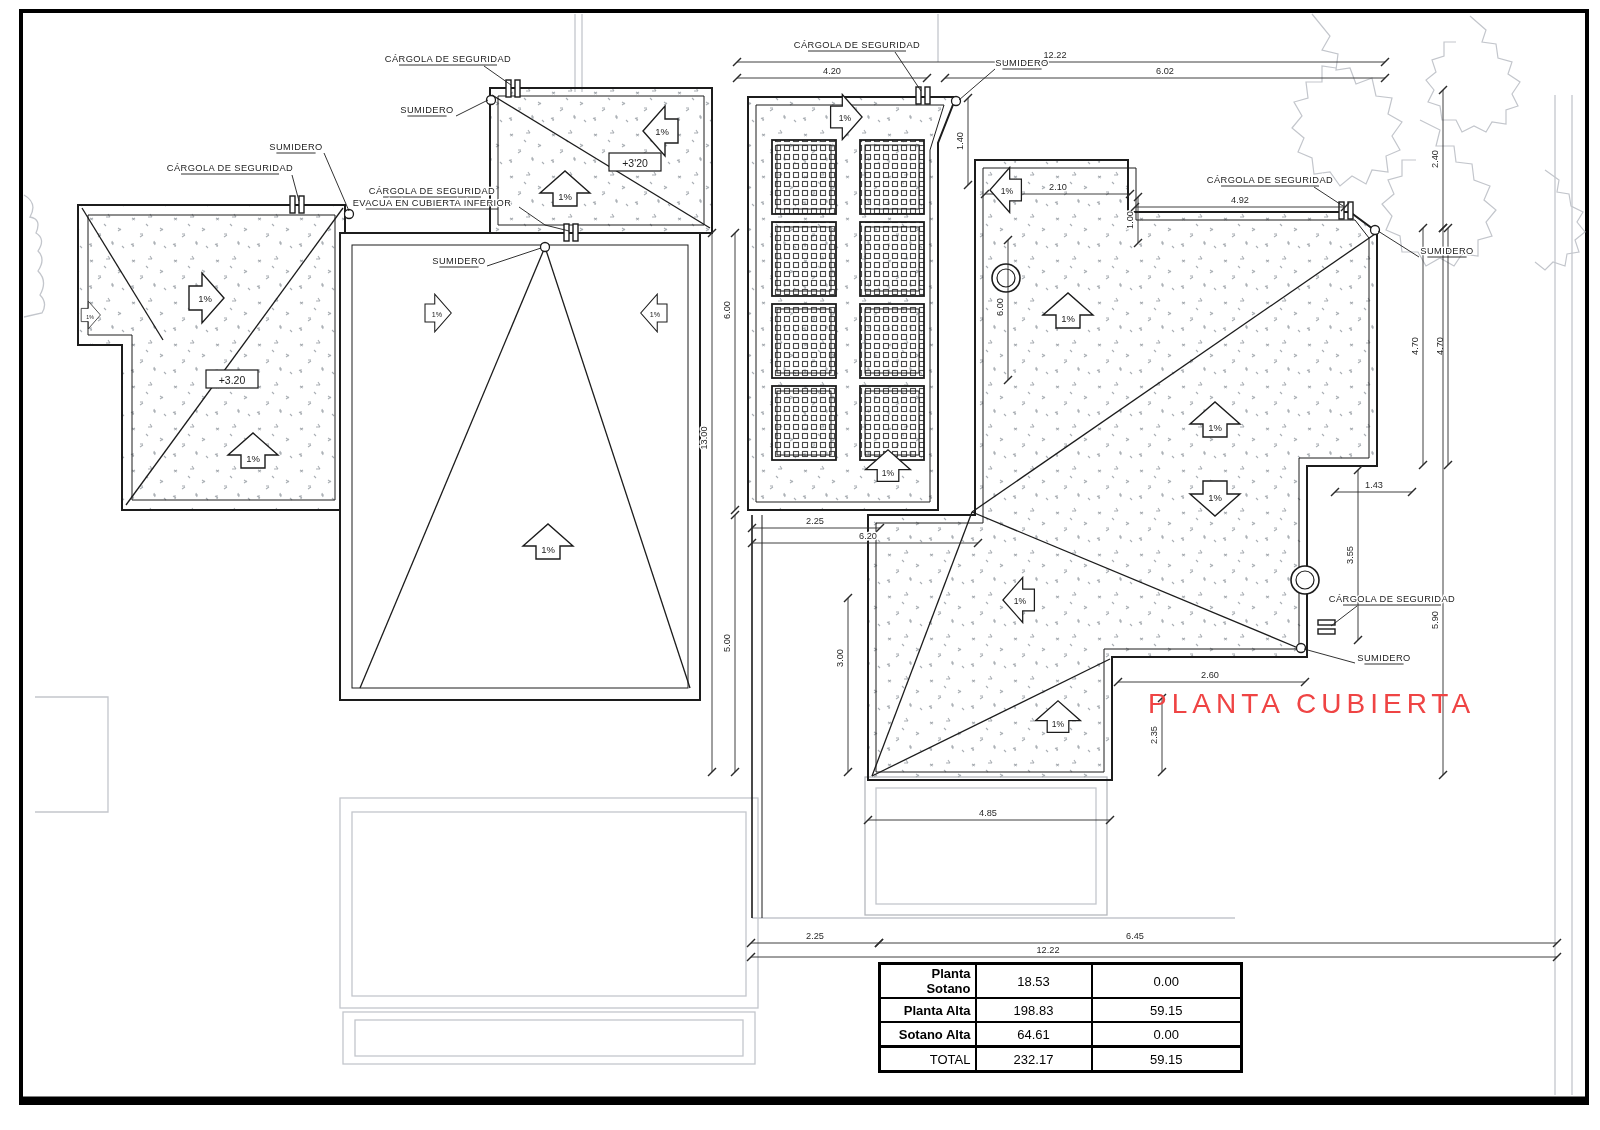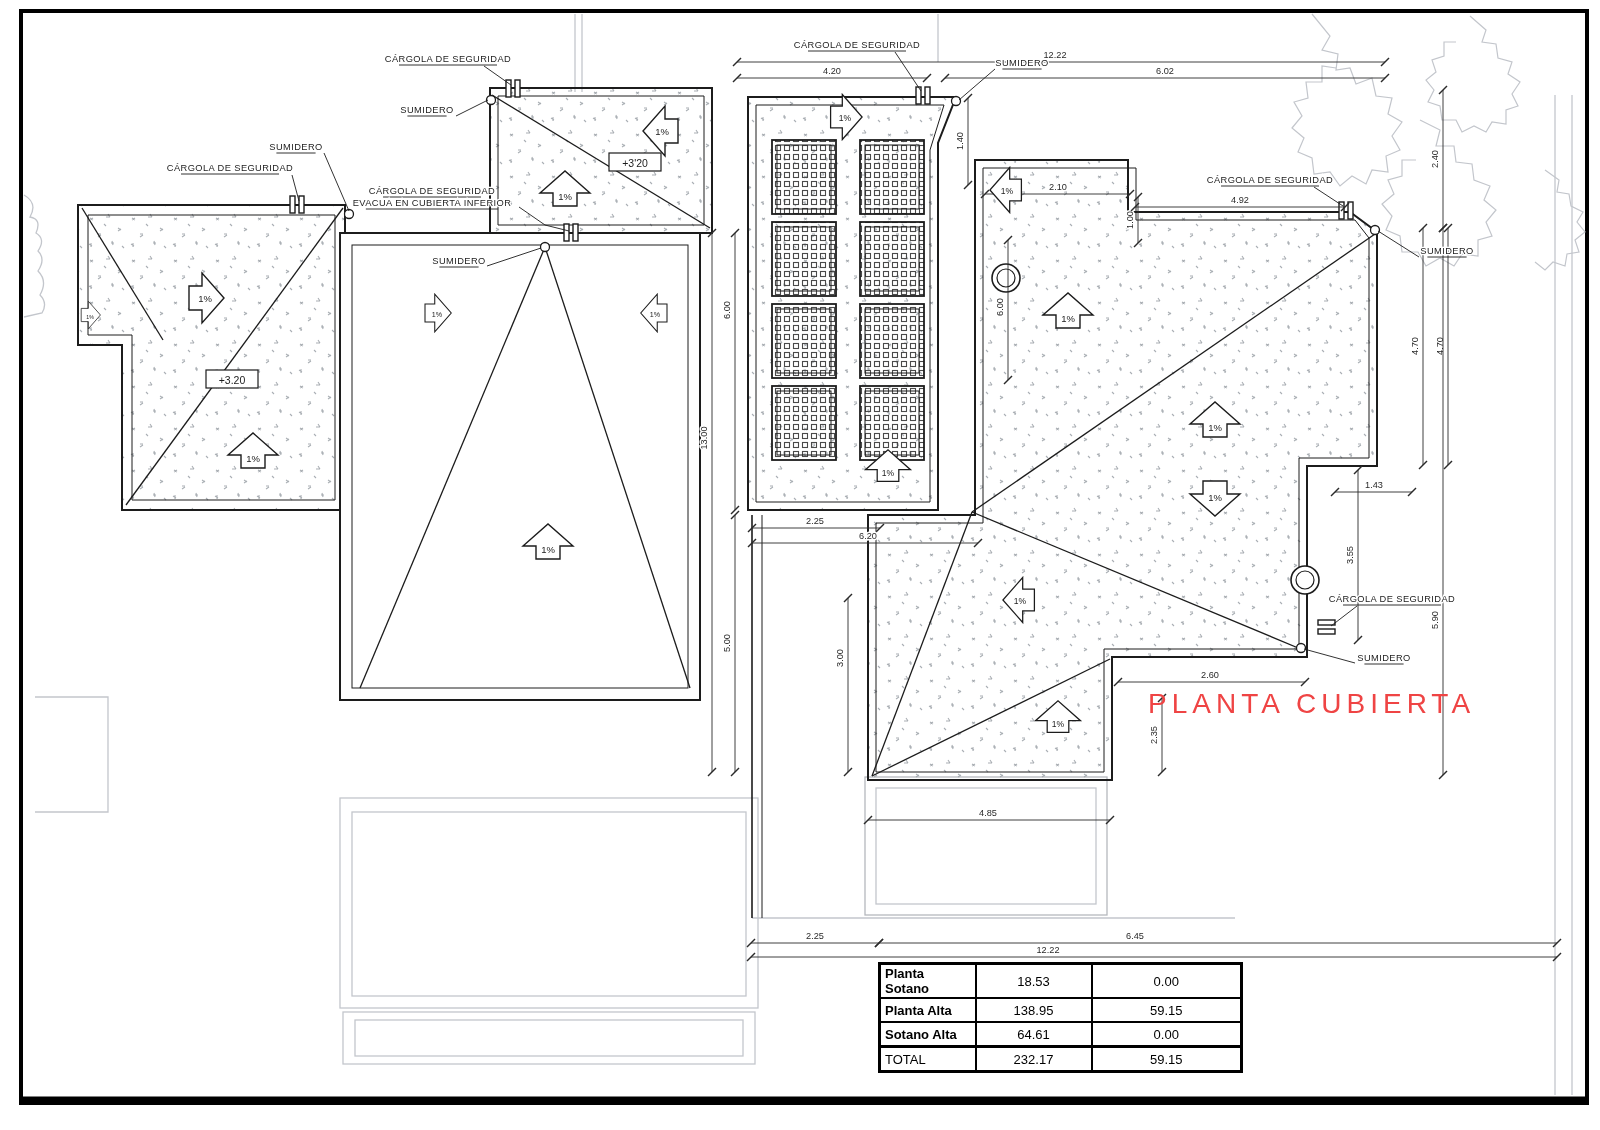--- a/index.html
+++ b/index.html
@@ -15,21 +15,21 @@
   }
   table.sum{
     position:absolute;left:878px;top:962px;border-collapse:collapse;
     background:#fff;color:#000;table-layout:fixed;
     font-family:"Liberation Sans",sans-serif;
     border:3px solid #000;
   }
   table.sum th, table.sum td{border:2px solid #000;padding:1px 4px;overflow:hidden;}
   table.sum th{font-size:12.5px;line-height:1.18;text-align:center;padding:4px 2px;}
   table.sum td{font-size:13px;height:20px;}
-  td.lbl{font-weight:bold;text-align:left;padding-left:5px;}
+  td.lbl{font-weight:bold;text-align:right;padding-left:5px;}
   td.num{font-weight:normal;text-align:center;}
   tr.total td{font-weight:normal;border-top:3px solid #000;}
   .c1{width:96px}.c2{width:116px}.c3{width:150px}
 </style>
 </head>
 <body>
 
 <svg id="plan-svg" width="1600" height="1130" viewBox="0 0 1600 1130">
   <defs>
     <pattern id="stipple" width="42" height="42" patternUnits="userSpaceOnUse">
@@ -498,21 +498,21 @@
       <col class="c3">
     </colgroup>
   <tbody>
   <tr>
     <td class="lbl">Planta Sotano</td>
     <td class="num">18.53</td>
     <td class="num">0.00</td>
   </tr>
   <tr>
     <td class="lbl">Planta Alta</td>
-    <td class="num">138.95</td>
+    <td class="num">198.83</td>
     <td class="num">59.15</td>
   </tr>
   <tr>
     <td class="lbl">Sotano Alta</td>
     <td class="num">64.61</td>
     <td class="num">0.00</td>
   </tr>
   <tr class="total">
     <td class="lbl">TOTAL</td>
     <td class="num">232.17</td>

